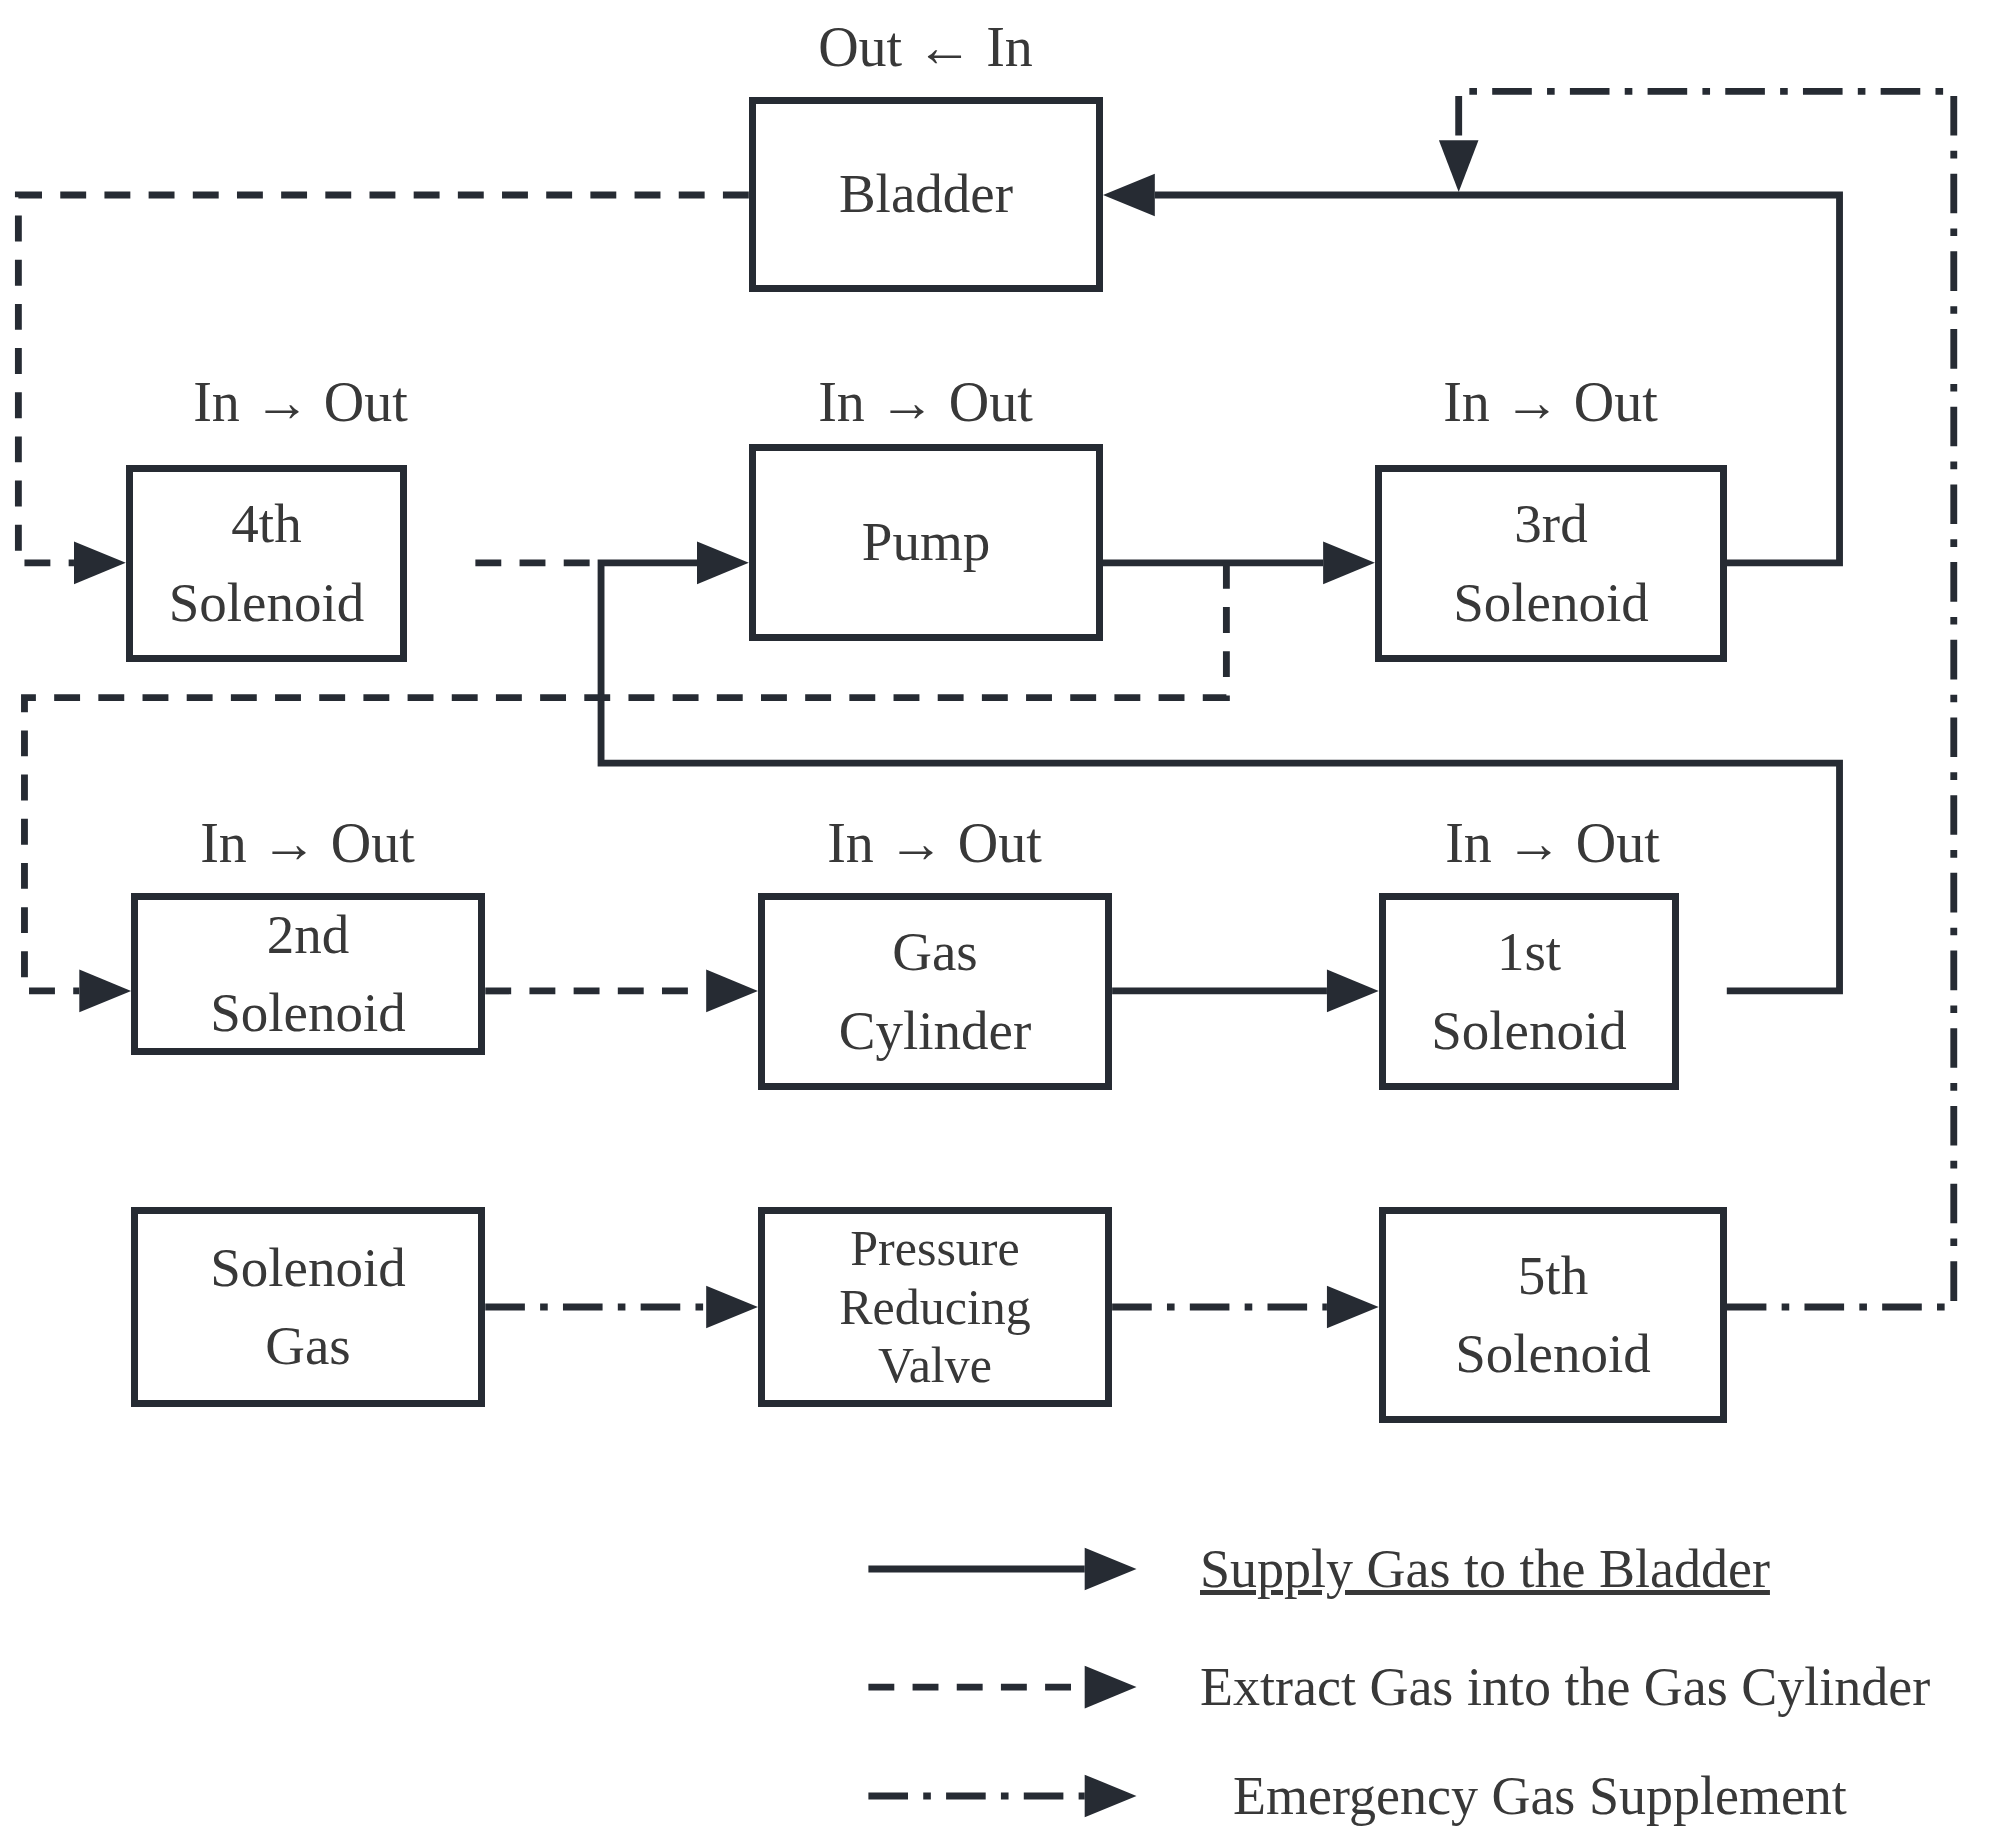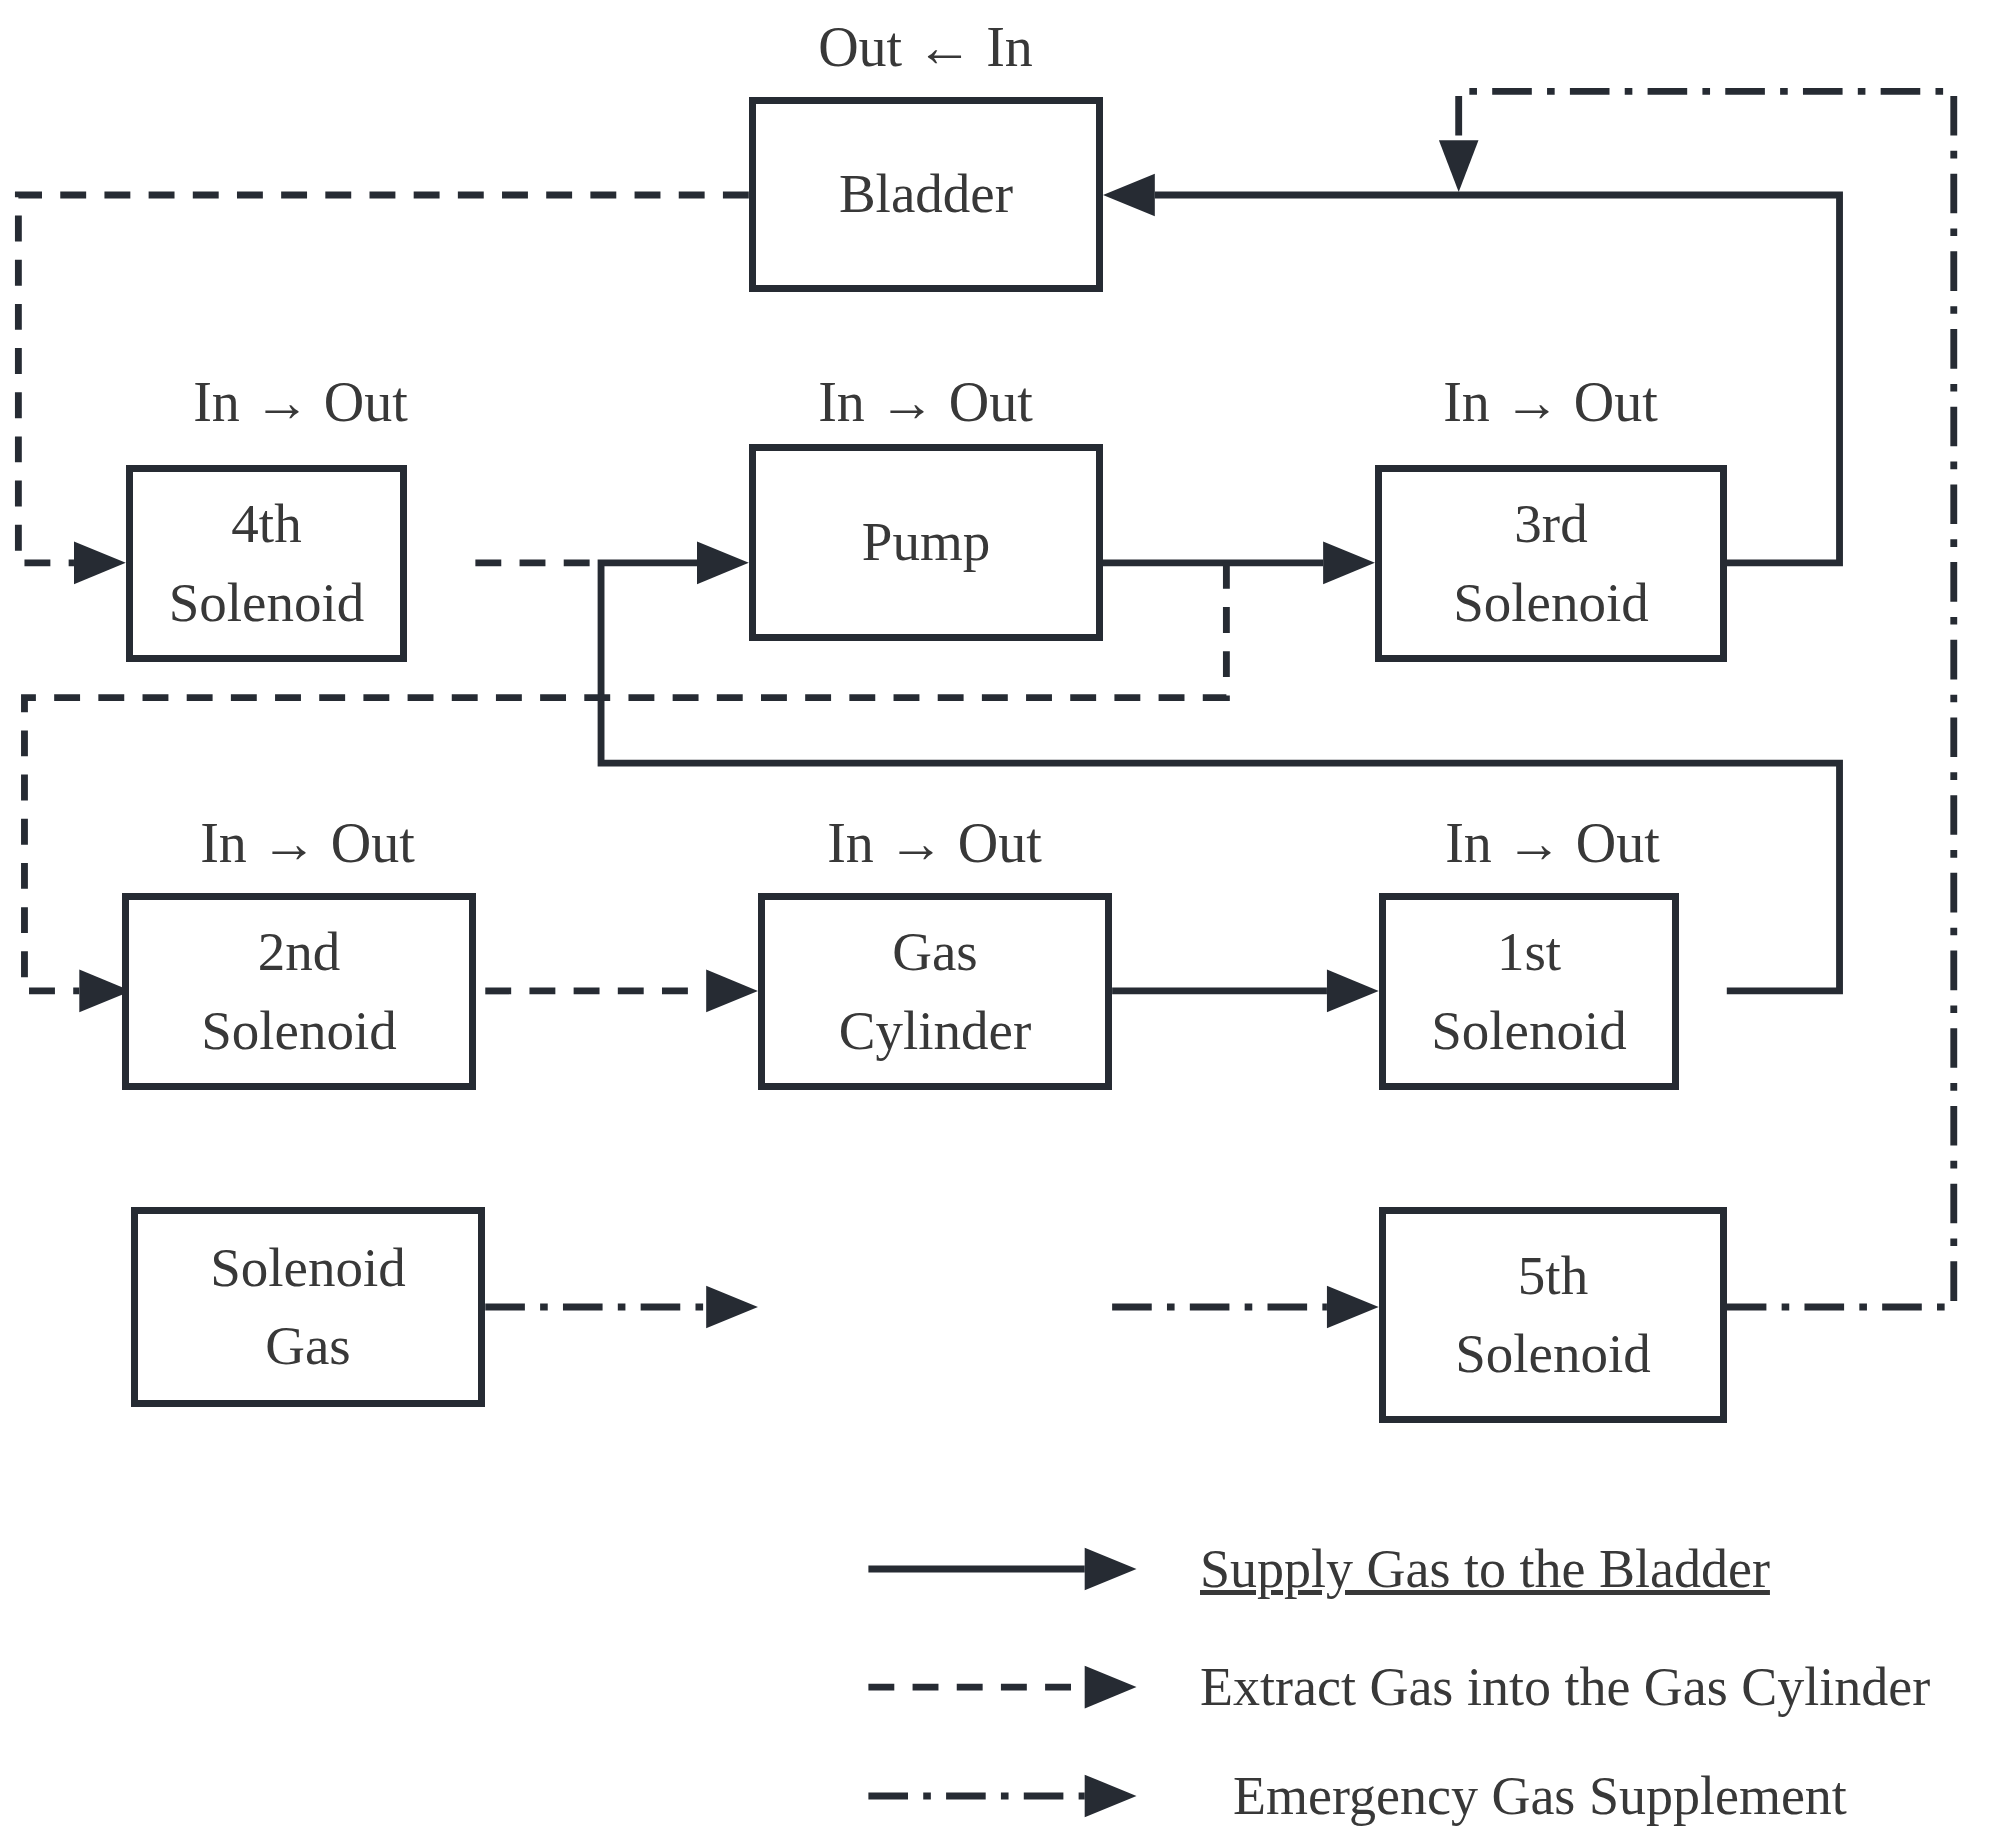--- a/index.html
+++ b/index.html
@@ -160,35 +160,40 @@
     <span class="box-label">4th
 Solenoid</span>
   </div>
   <div class="box" style="left:749px; top:444px; width:354px; height:197px;">
     <span class="box-label">Pump</span>
   </div>
   <div class="box" style="left:1375px; top:465px; width:352px; height:197px;">
     <span class="box-label">3rd
 Solenoid</span>
   </div>
-  <div class="box" style="left:122px; top:893px; width:354px; height:197px;">
+  <div class="box" style="left:131px; top:893px; width:354px; height:162px;">
     <span class="box-label">2nd
 Solenoid</span>
   </div>
   <div class="box" style="left:758px; top:893px; width:354px; height:197px;">
     <span class="box-label">Gas
 Cylinder</span>
   </div>
   <div class="box" style="left:1379px; top:893px; width:300px; height:197px;">
     <span class="box-label">1st
 Solenoid</span>
   </div>
   <div class="box" style="left:131px; top:1207px; width:354px; height:200px;">
     <span class="box-label">Solenoid
 Gas</span>
+  </div>
+  <div class="box" style="left:758px; top:1207px; width:354px; height:200px;">
+    <span class="box-label tight">Pressure
+Reducing
+Valve</span>
   </div>
   <div class="box" style="left:1379px; top:1207px; width:348px; height:216px;">
     <span class="box-label">5th
 Solenoid</span>
   </div>
 
   <div class="legend">
     <div class="legend-label" style="left:1200px; top:1534px;text-decoration:underline;">Supply Gas to the Bladder</div>
     <div class="legend-label" style="left:1200px; top:1652px;">Extract Gas into the Gas Cylinder</div>
     <div class="legend-label" style="left:1233px; top:1761px;text-align:right;">Emergency Gas Supplement</div>

